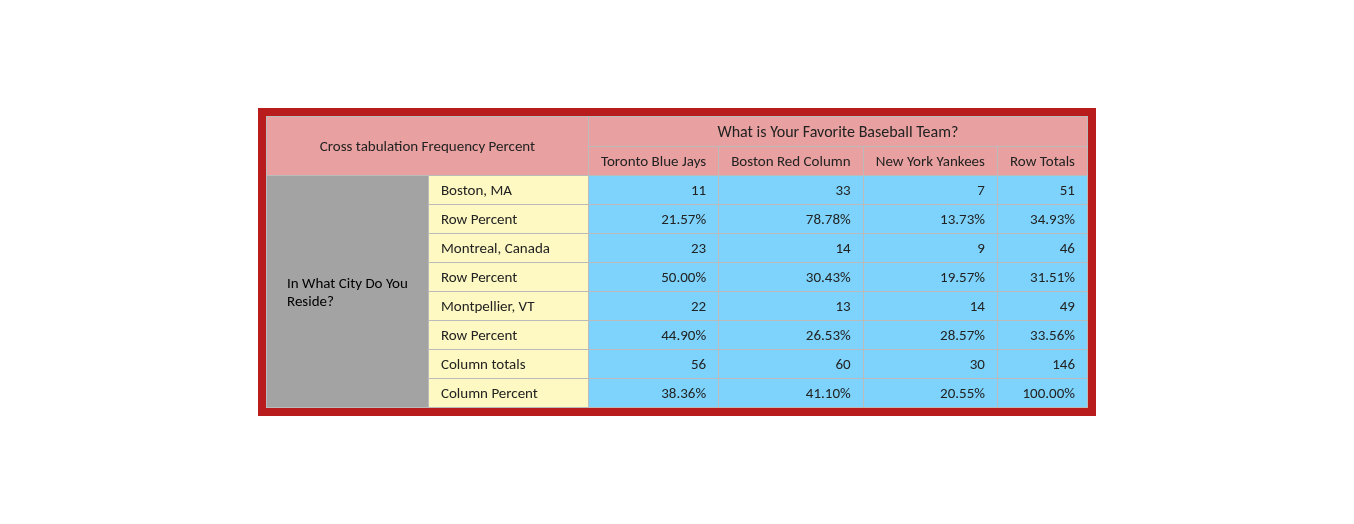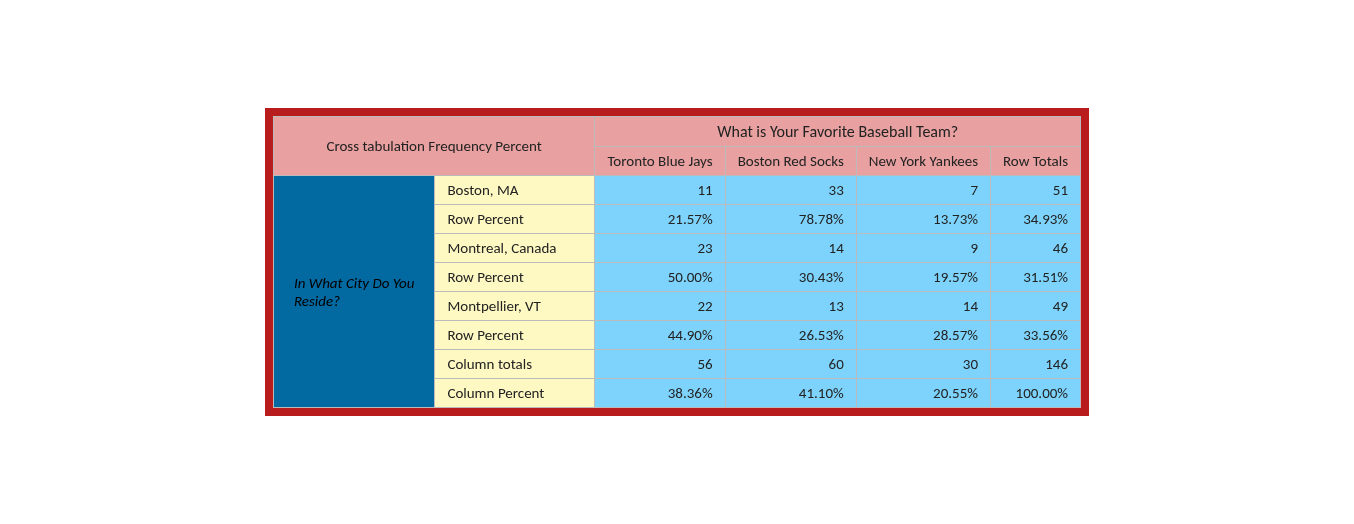--- a/index.html
+++ b/index.html
@@ -48,42 +48,41 @@
     .colspan-header {
       text-align: center;
       font-size: 16px;
       font-weight: normal;
     }
     .subheader {
       font-weight: normal;
       vertical-align: bottom;
     }
     .row-label-main {
-      background-color: #0369a1;
+      background-color: #a3a3a3;
       font-size: 15px;
       vertical-align: middle;
-      font-style: italic;
     }
   </style>
 </head>
 <body>
 
 <div class="table-wrapper">
   <table>
     <thead>
       <tr>
         <td class="header-pink" colspan="2" rowspan="2" style="font-size:15px; text-align:center; vertical-align:middle;">Cross tabulation Frequency Percent</td>
         <td class="header-pink colspan-header" colspan="4">What is Your Favorite Baseball Team?</td>
       </tr>
       <tr>
         <td class="header-pink subheader text-left">
           <span>Toronto Blue Jays</span>
         </td>
         <td class="header-pink subheader text-left">
-          <span>Boston Red Socks</span>
+          <span>Boston Red Column</span>
         </td>
         <td class="header-pink subheader text-left">
           <span>New York Yankees</span>
         </td>
         <td class="header-pink subheader text-left">
           <span>Row Totals</span>
         </td>
       </tr>
     </thead>
     <tbody id="table-body">

